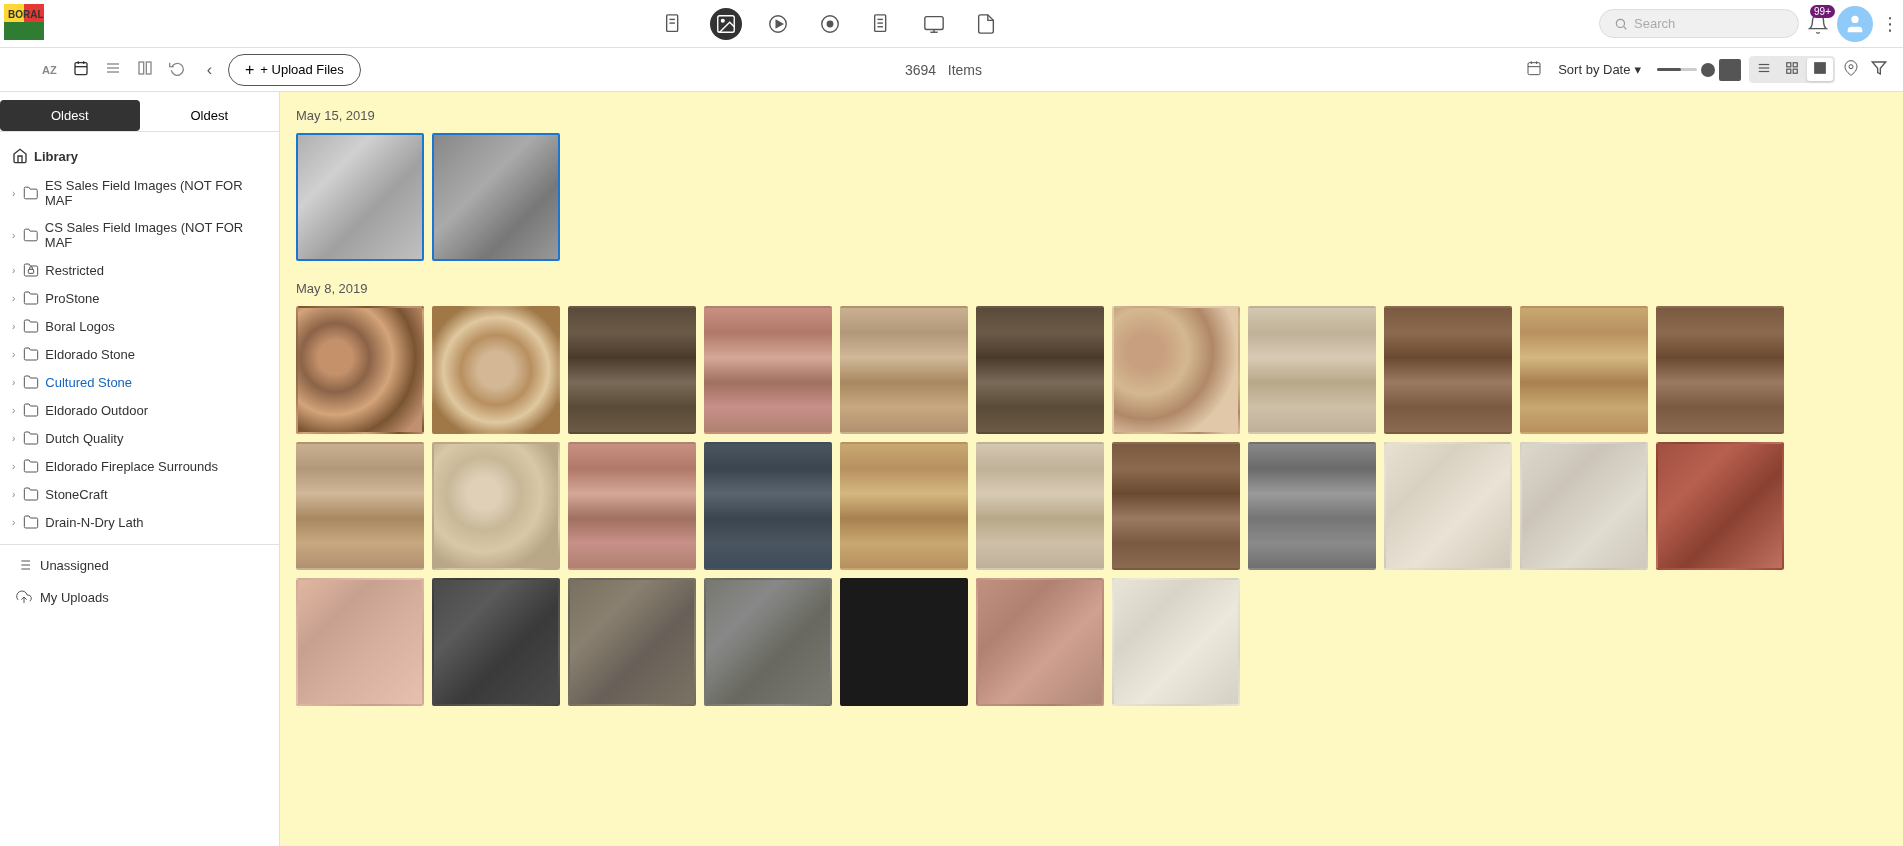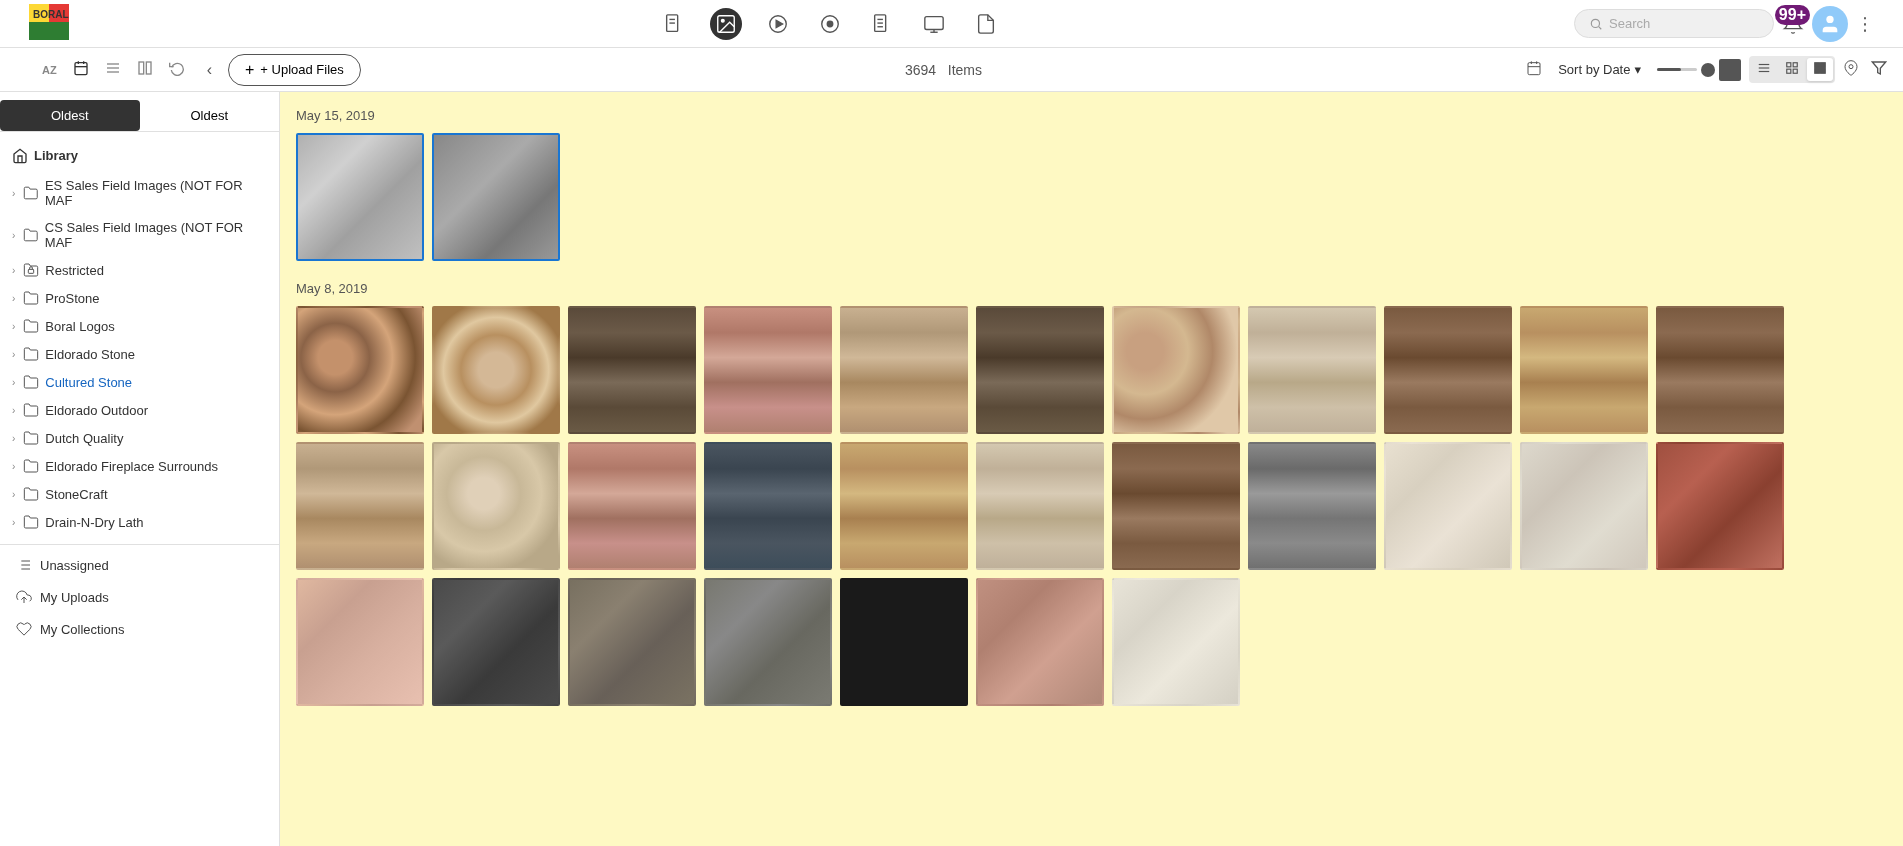--- a/index.html
+++ b/index.html
@@ -5,21 +5,21 @@
     * { box-sizing: border-box; margin: 0; padding: 0; }
     body { font-family: -apple-system, BlinkMacSystemFont, 'Segoe UI', Arial, sans-serif; background: #f5f5f5; color: #333; font-size: 13px; }
 
     
     .top-nav {
       background: #fff;
       border-bottom: 1px solid #e0e0e0;
       height: 48px;
       display: flex;
       align-items: center;
-      padding: 0 29px;
+      padding: 0 4px;
       position: relative;
     }
     .logo {
       width: 40px;
       height: 36px;
       margin-right: 16px;
       flex-shrink: 0;
     }
     .nav-icons {
       display: flex;
@@ -68,22 +68,22 @@
       align-items: center;
     }
     .badge-count {
       position: absolute;
       top: -8px;
       right: -6px;
       background: #701a75;
       color: white;
       border-radius: 10px;
       padding: 1px 4px;
-      font-size: 16px;
-      font-weight: bold;
+      font-size: 10px;
+      font-weight: normal;
     }
     .avatar-circle {
       width: 36px;
       height: 36px;
       border-radius: 50%;
       background: #90caf9;
       display: flex;
       align-items: center;
       justify-content: center;
       font-size: 18px;
@@ -251,20 +251,21 @@
       display: flex;
       align-items: center;
       padding: 8px 16px;
       cursor: pointer;
       gap: 8px;
       font-size: 13px;
       color: #333;
     }
     .library-header {
       display: flex;
+      align-items: center;
       padding: 8px 12px;
       font-weight: 600;
       font-size: 13px;
       gap: 6px;
     }
 
     
     .content-area {
       flex: 1;
       overflow-y: auto;
@@ -681,26 +682,20 @@
         <span>Unassigned</span>
       </div>
       <div class="sidebar-bottom-item">
         <svg width="16" height="16" viewBox="0 0 24 24" fill="none" stroke="#555" stroke-width="1.5">
           <polyline points="16,16 12,12 8,16"></polyline>
             <line x1="12" y1="12" x2="12" y2="21"></line>
           <path d="M20.39 18.39A5 5 0 0 0 18 9h-1.26A8 8 0 1 0 3 16.3"></path>
         </svg>
         <span>My Uploads</span>
       </div>
-      <div class="sidebar-bottom-item">
-        <svg width="16" height="16" viewBox="0 0 24 24" fill="none" stroke="#555" stroke-width="1.5">
-          <path d="M20.84 4.61a5.5 5.5 0 0 0-7.78 0L12 5.67l-1.06-1.06a5.5 5.5 0 0 0-7.78 7.78l1.06 1.06L12 21.23l7.78-7.78 1.06-1.06a5.5 5.5 0 0 0 0-7.78z"></path>
-        </svg>
-        <span>My Collections</span>
-      </div>
     </div>
   </div>
 
   <div class="content-area">
 
     <div class="date-section">
       <div class="date-label">May 15, 2019</div>
       <div class="image-grid">
         <div class="stone-tile st-gray-light selected"></div>
         <div class="stone-tile st-gray-med selected"></div>

